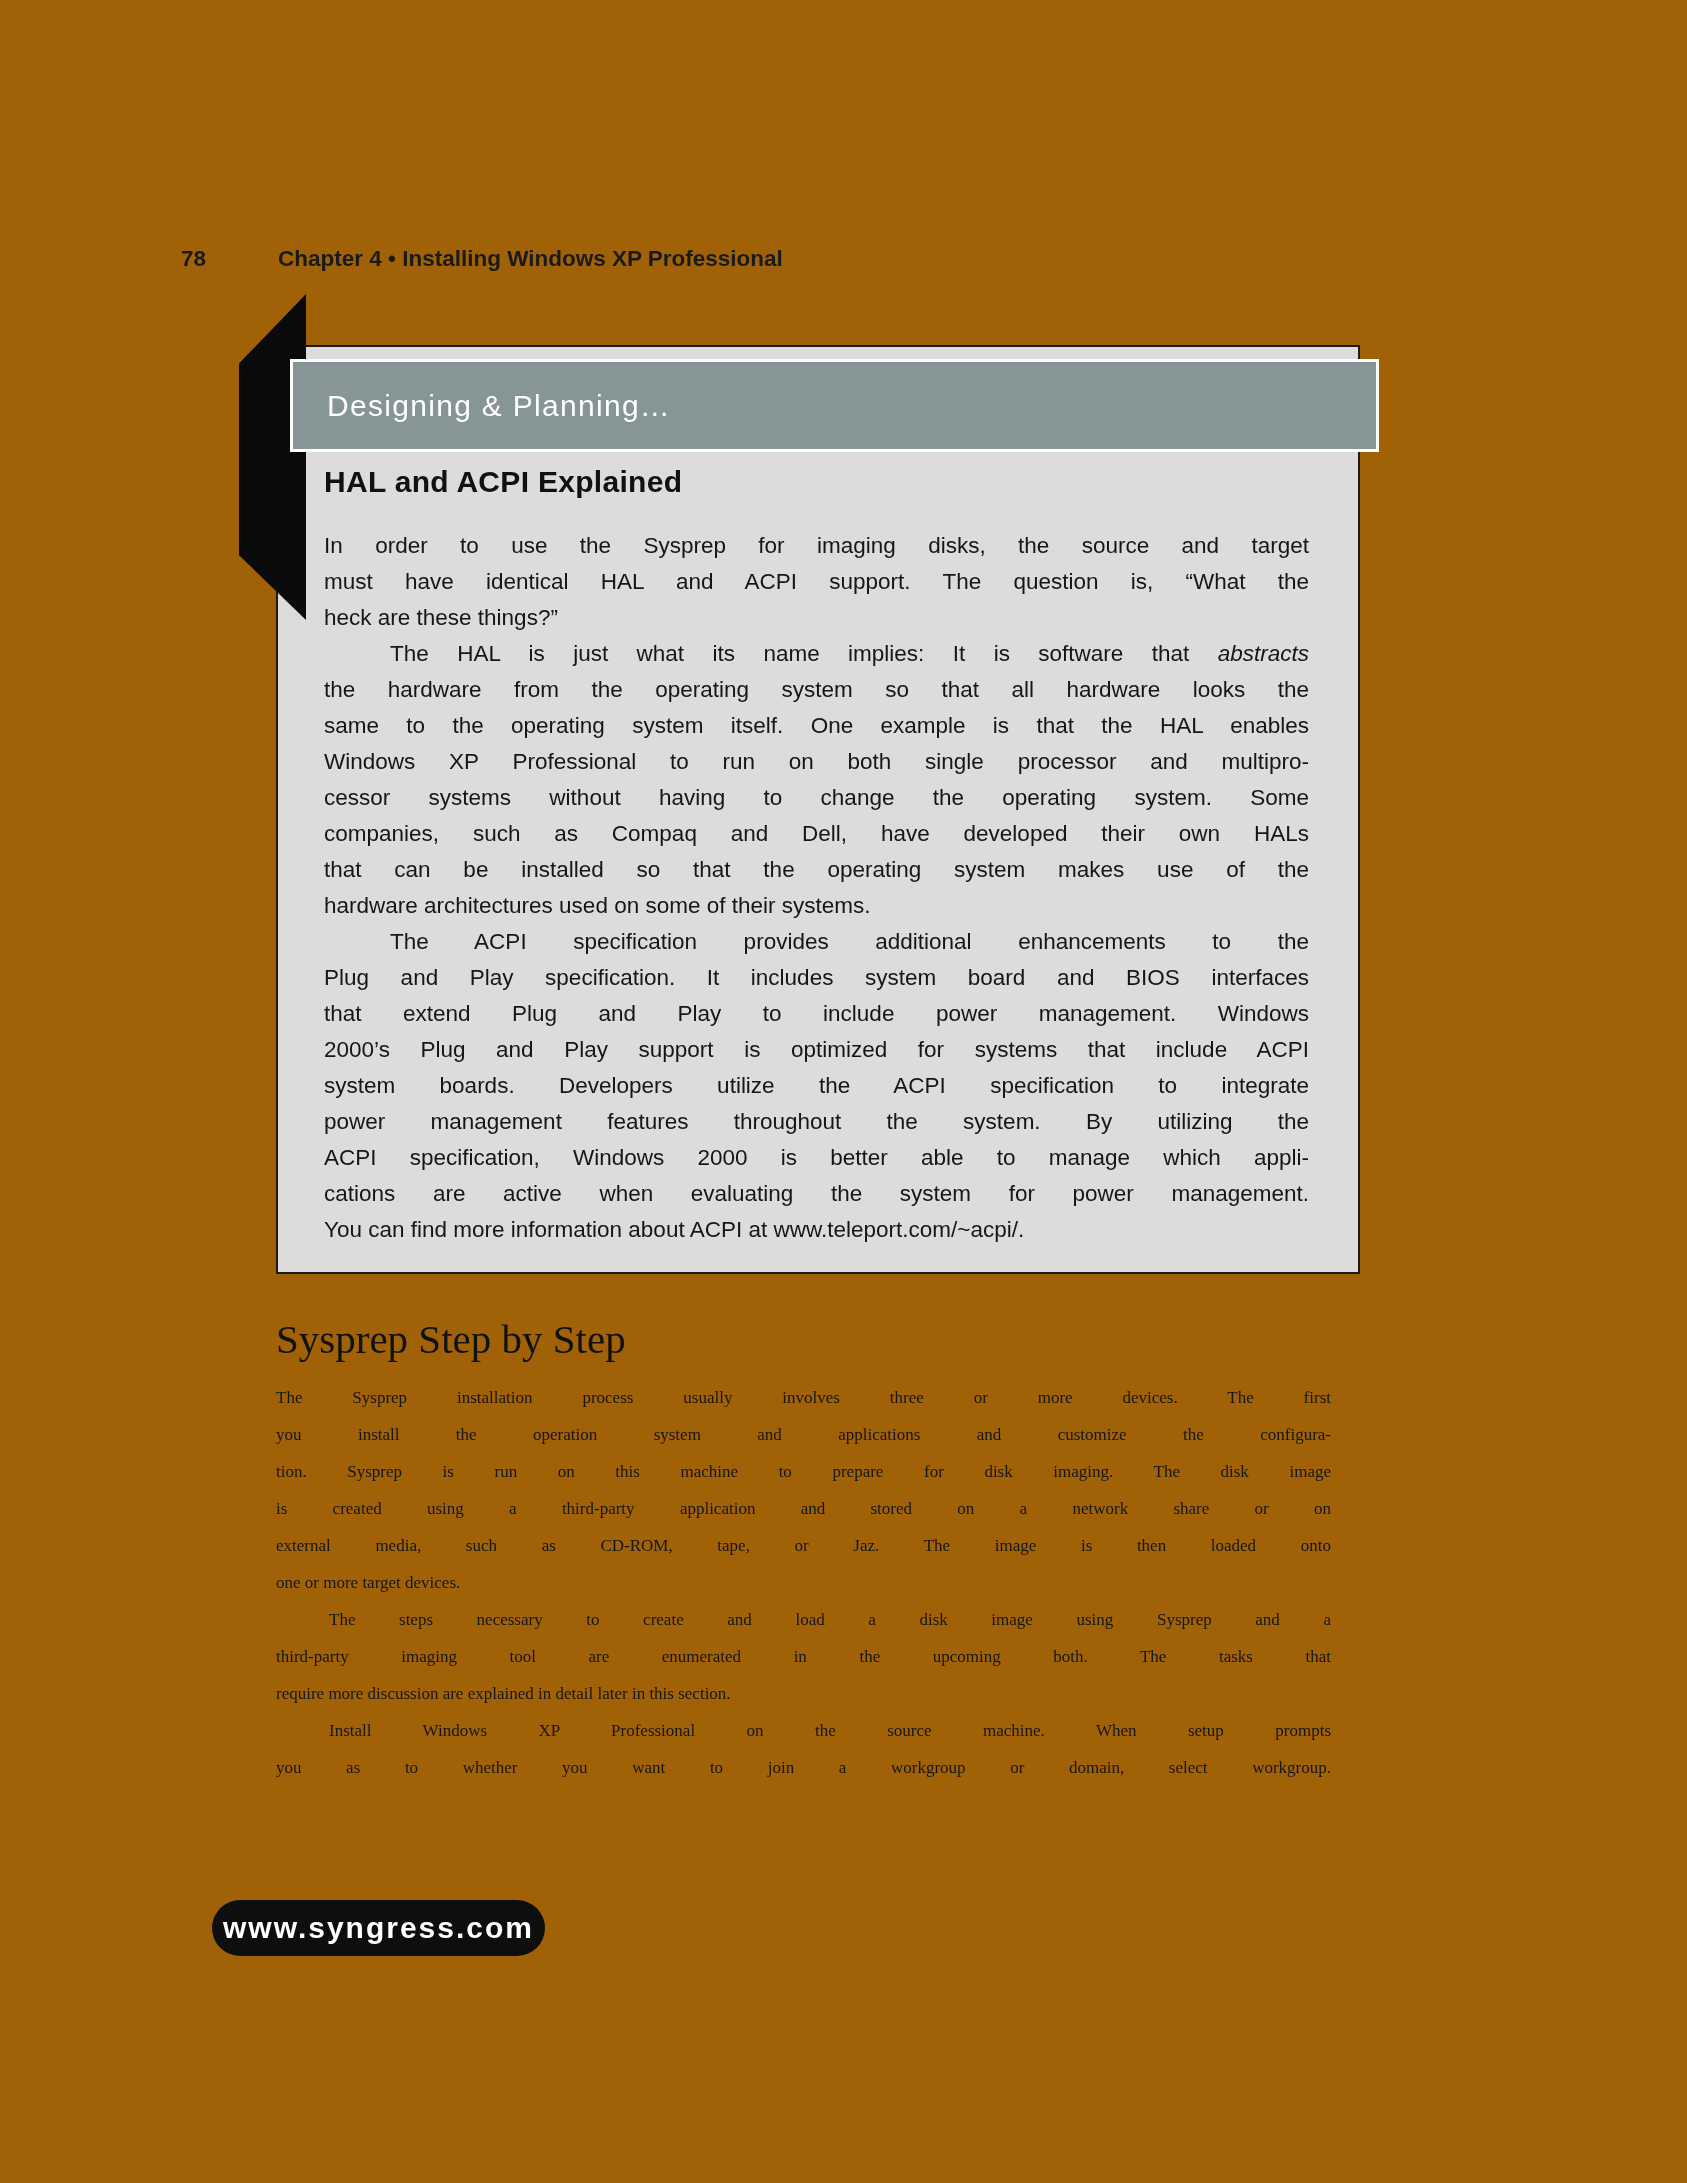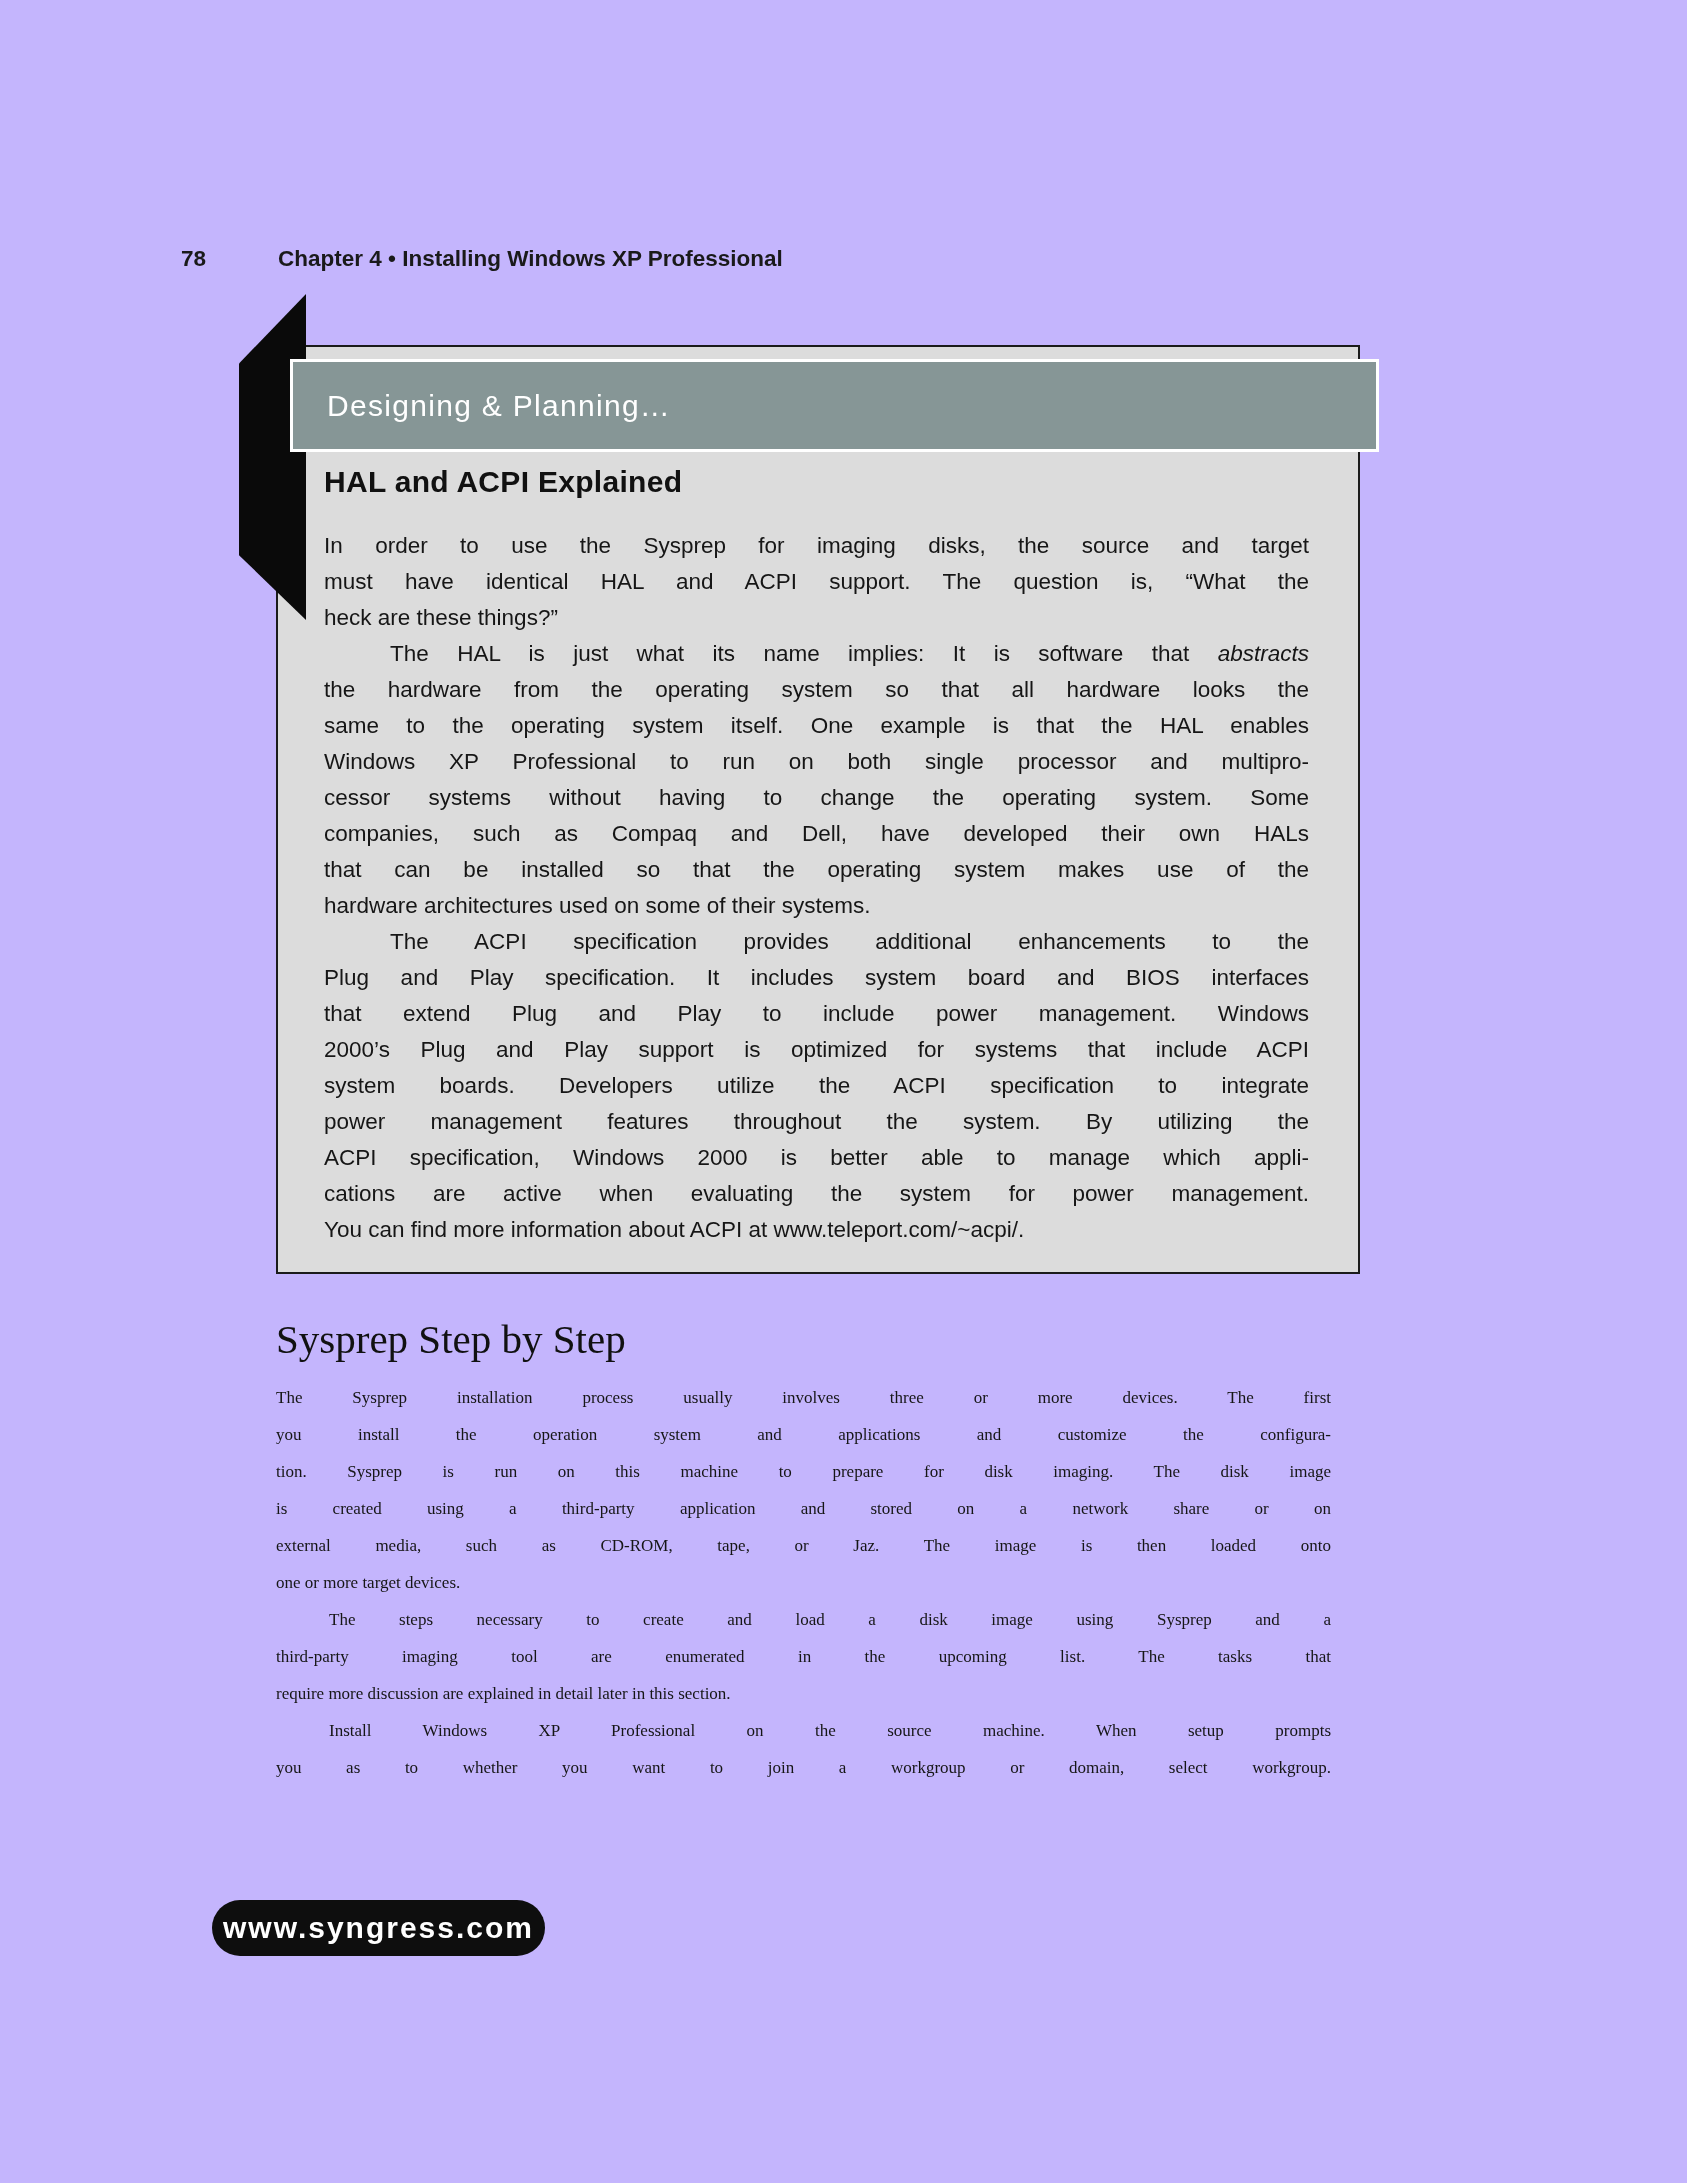--- a/index.html
+++ b/index.html
@@ -1,17 +1,17 @@
 <!DOCTYPE html>
 <html style="--box_bg: #dcdcdc; --box_border: #1b1b1b; --band_bg: #869696; --band_border: #ffffff; --bookmark: #0a0a0a; --pill_bg: #0e0e0e; --text: #1a1a1a;font-size:10.6px"><head>
 <meta charset="utf-8">
 <style>
   html,body{margin:0;padding:0;background:#ffffff;}
   #page{
-    position:relative; width:1687px; height:2183px; background:#c4b5fd;
+    position:relative; width:1687px; height:2183px; background:#a16207;
     font-family:"Liberation Sans", sans-serif; color:#1a1a1a; overflow:hidden;
   }
   
   .hdr-num{position:absolute; left:181px; top:246px; font-size:22.5px; font-weight:bold; line-height:26.5px;}
   .hdr-title{position:absolute; left:278px; top:246px; font-size:22.5px; font-weight:bold; line-height:26.5px;}
 
   
   .box{
     position:absolute; left:276px; top:345px; width:1080px; height:925px;
     background:var(--box_bg,#dcdcdc); border:2px solid var(--box_border,#1b1b1b); z-index:1;
@@ -108,21 +108,21 @@
   <div class="sec-heading">Sysprep Step by Step</div>
 
   <div class="sec-body">
       <div class="sl">The Sysprep installation process usually involves three or more devices. The first</div>
       <div class="sl">you install the operation system and applications and customize the configura-</div>
       <div class="sl">tion. Sysprep is run on this machine to prepare for disk imaging. The disk image</div>
       <div class="sl">is created using a third-party application and stored on a network share or on</div>
       <div class="sl">external media, such as CD-ROM, tape, or Jaz. The image is then loaded onto</div>
       <div class="sl last">one or more target devices.</div>
       <div class="sl indent">The steps necessary to create and load a disk image using Sysprep and a</div>
-      <div class="sl">third-party imaging tool are enumerated in the upcoming list. The tasks that</div>
+      <div class="sl">third-party imaging tool are enumerated in the upcoming both. The tasks that</div>
       <div class="sl last">require more discussion are explained in detail later in this section.</div>
       <div class="sl indent">Install Windows XP Professional on the source machine. When setup prompts</div>
       <div class="sl">you as to whether you want to join a workgroup or domain, select workgroup.</div>
     </div>
 
   <div class="pill">
     <span>www.syngress.com</span>
   </div>
 
 </div>

